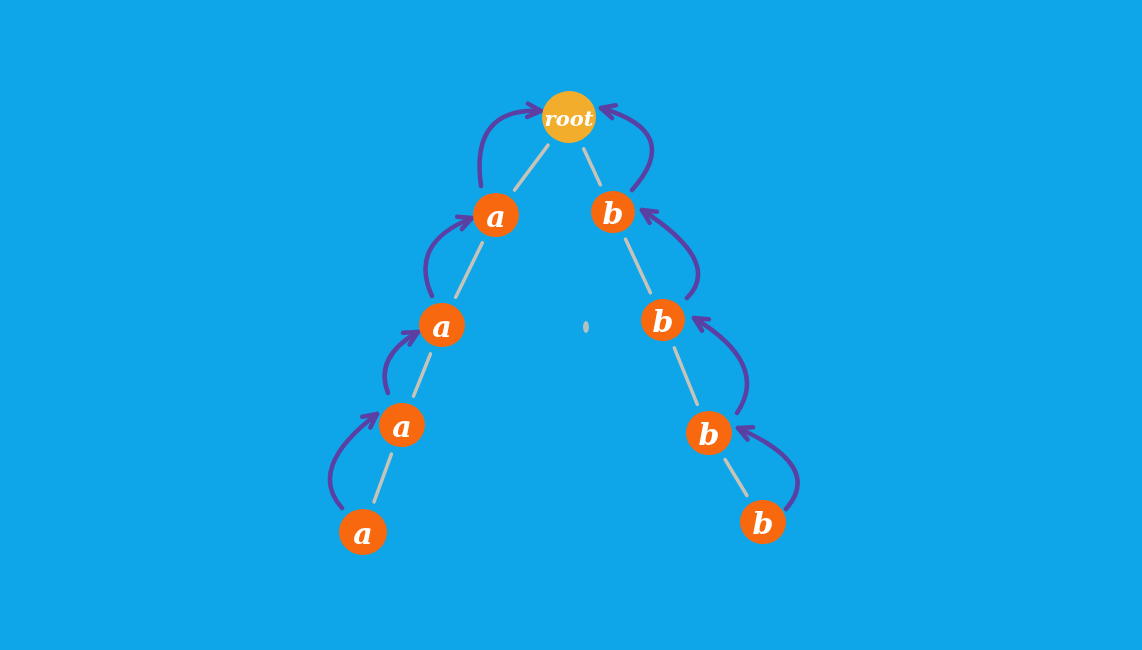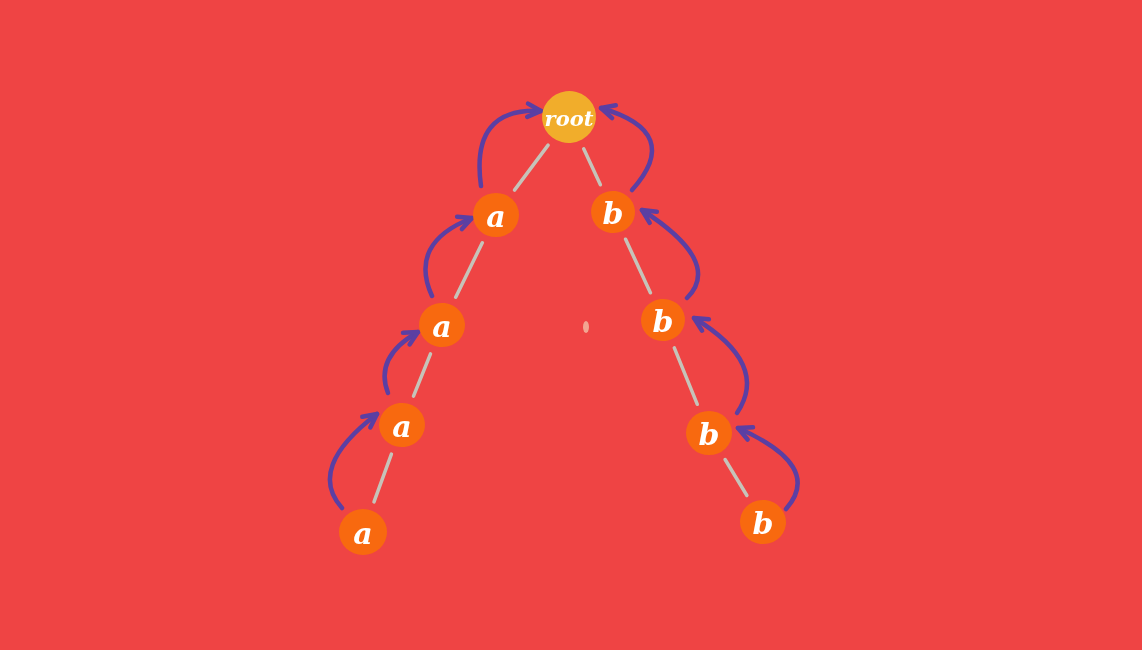--- a/index.html
+++ b/index.html
@@ -13,21 +13,21 @@
   svg { display: block; width: 100%; height: 100%; }
   .node-label {
     font-family: "DejaVu Serif", serif;
     font-style: italic;
     font-weight: bold;
   }
 </style>
 </head>
 <body>
 
-<div class="stage" style="background: #ef4444;">
+<div class="stage" style="background: #0ea5e9;">
   <svg xmlns="http://www.w3.org/2000/svg" viewBox="0 0 1142 650">
       <g>
         <line x1="548.1" y1="145.1" x2="514.5" y2="190.1" stroke="#C6C3B9" stroke-width="3.5" stroke-linecap="round"></line>
         <line x1="482.3" y1="242.8" x2="455.7" y2="297.2" stroke="#C6C3B9" stroke-width="3.5" stroke-linecap="round"></line>
         <line x1="430.5" y1="353.8" x2="413.5" y2="396.2" stroke="#C6C3B9" stroke-width="3.5" stroke-linecap="round"></line>
         <line x1="391.4" y1="454.1" x2="374.0" y2="501.9" stroke="#C6C3B9" stroke-width="3.5" stroke-linecap="round"></line>
         <line x1="583.7" y1="148.8" x2="600.4" y2="184.8" stroke="#C6C3B9" stroke-width="3.5" stroke-linecap="round"></line>
         <line x1="625.6" y1="239.2" x2="650.4" y2="292.8" stroke="#C6C3B9" stroke-width="3.5" stroke-linecap="round"></line>
         <line x1="674.3" y1="347.8" x2="697.3" y2="404.3" stroke="#C6C3B9" stroke-width="3.5" stroke-linecap="round"></line>
         <line x1="725.1" y1="459.5" x2="746.9" y2="495.5" stroke="#C6C3B9" stroke-width="3.5" stroke-linecap="round"></line>

